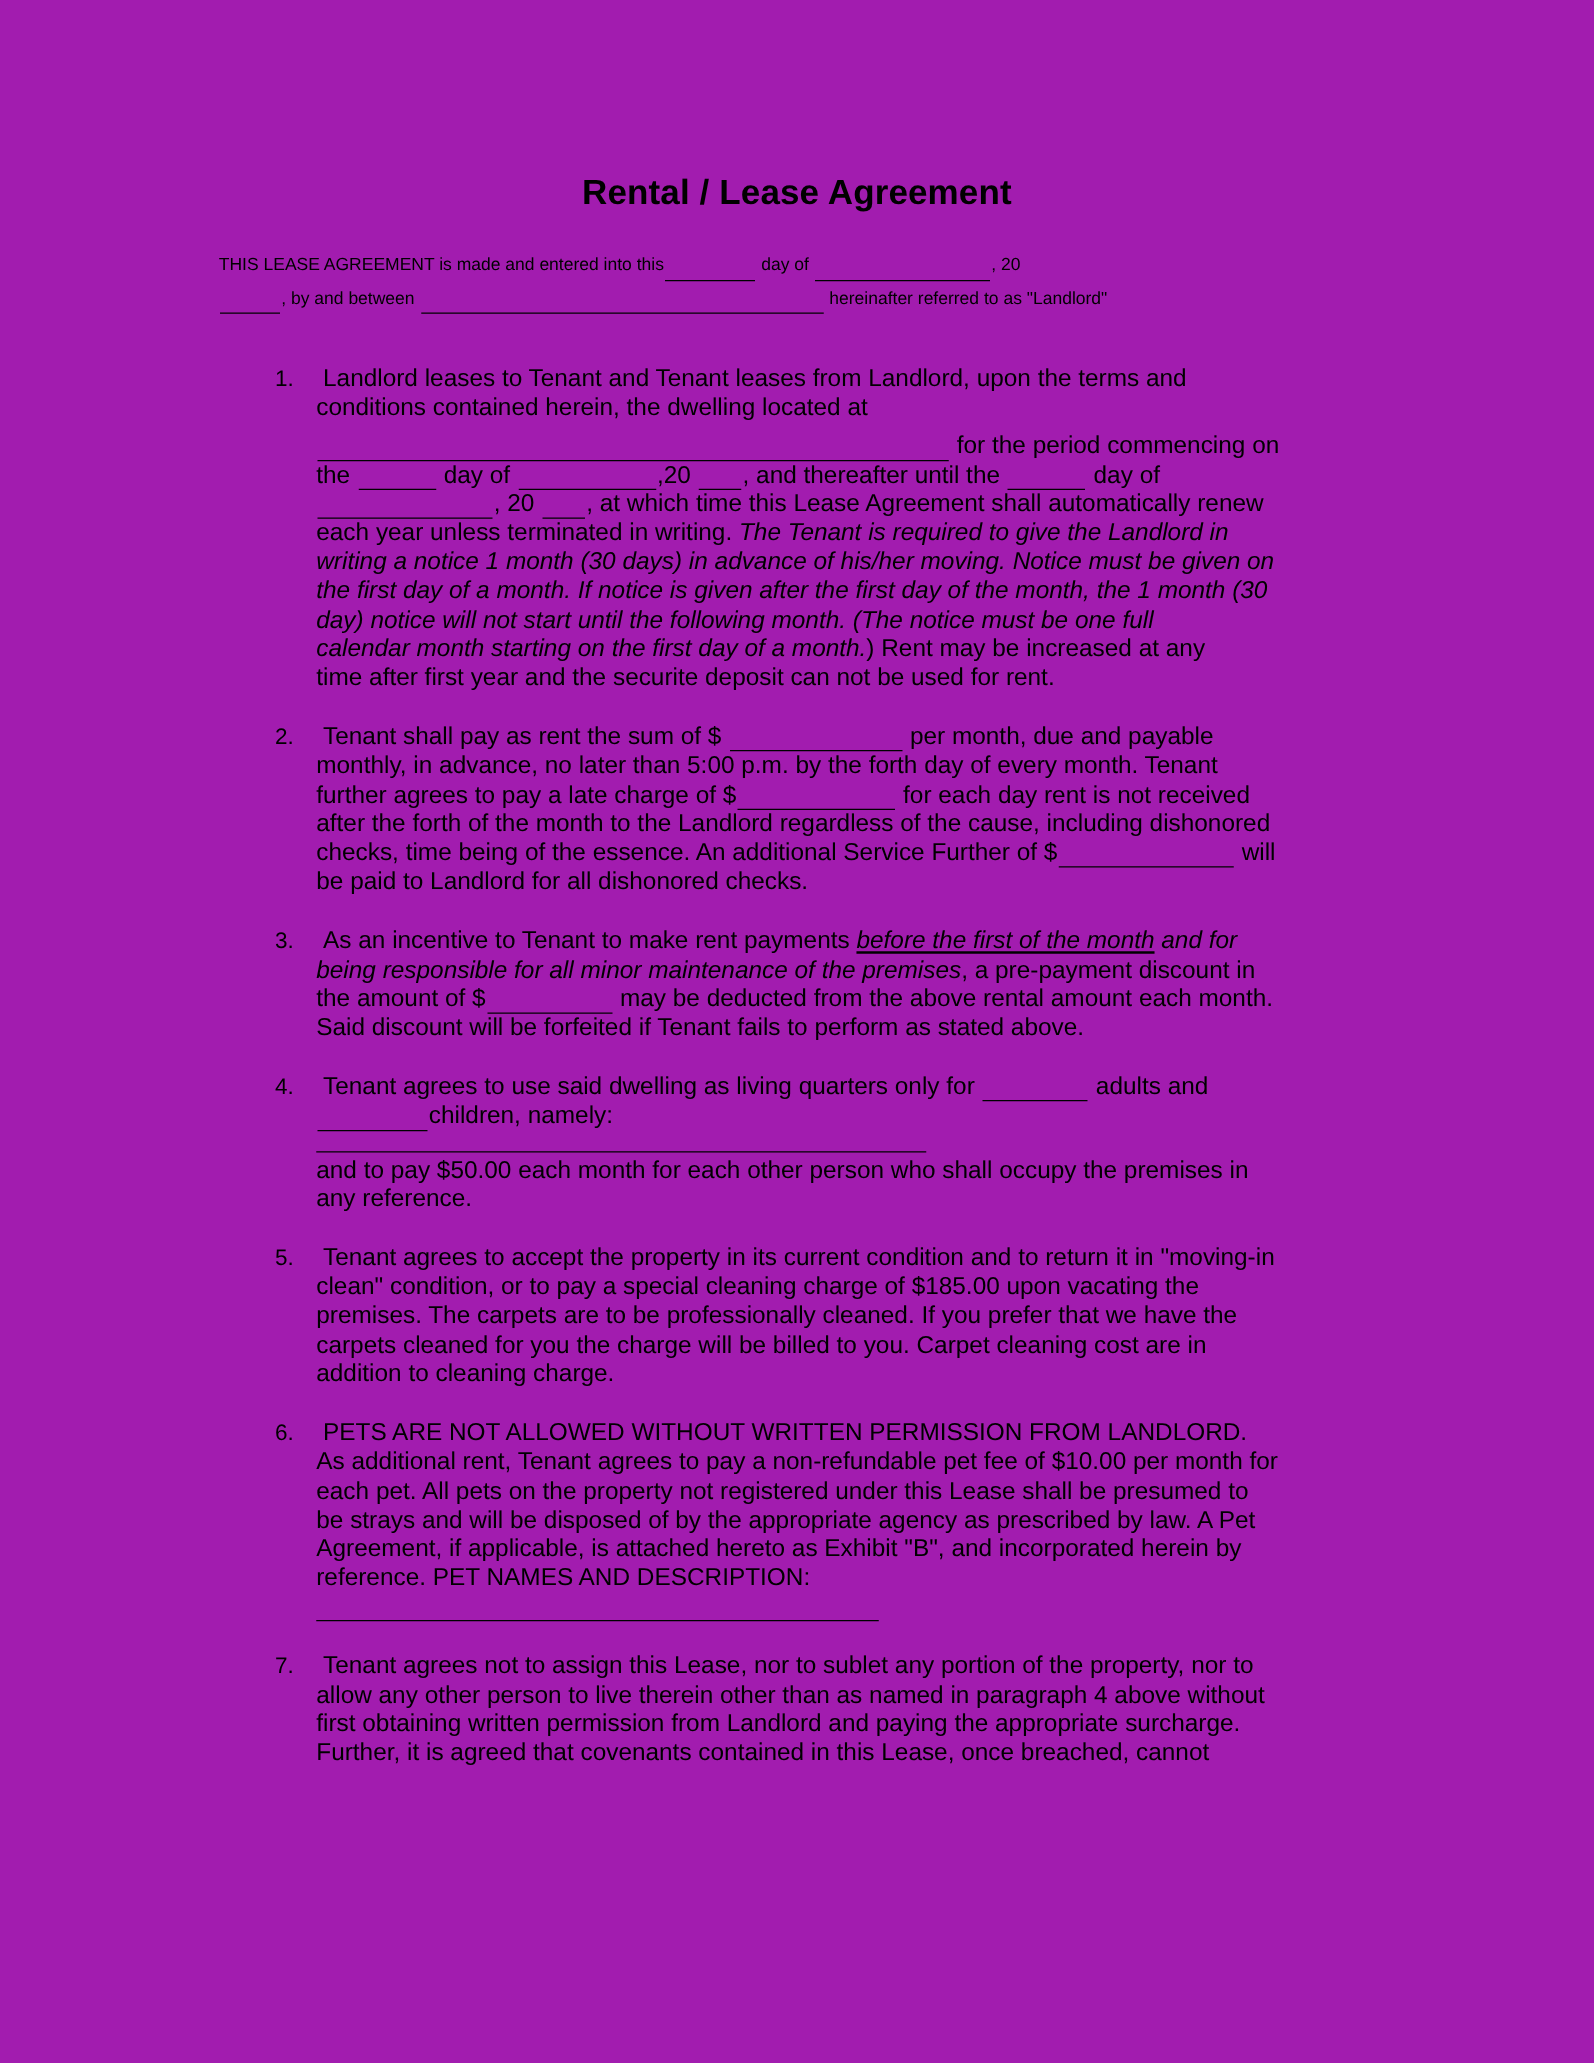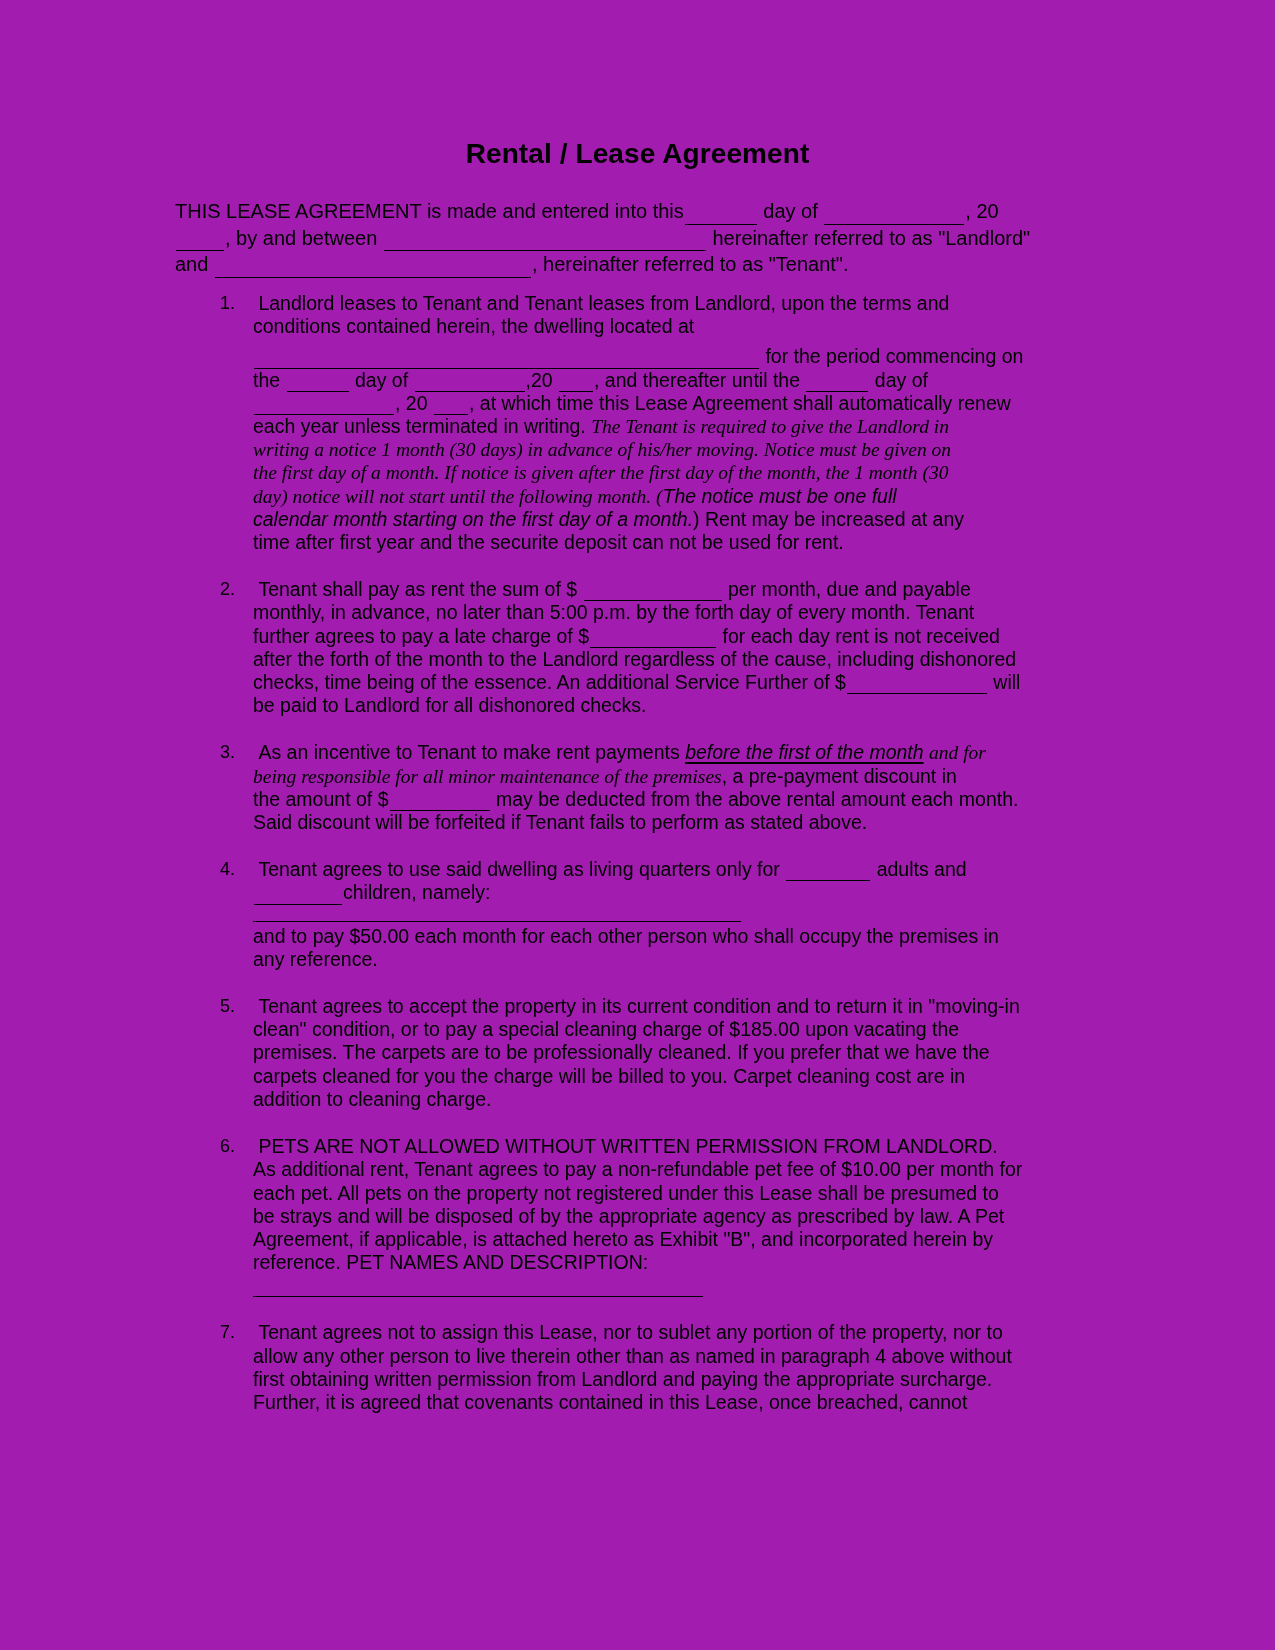--- a/index.html
+++ b/index.html
@@ -27,21 +27,21 @@
     text-align: center;
     font-size: 28px;
     font-weight: bold;
     letter-spacing: 0.1px;
   }
   .preamble {
     position: absolute;
     top: 198px;
     left: 175px;
     width: 860px;
-    font-size: 20px;
+    font-size: 14px;
     line-height: 26.5px;
   }
   .clauses {
     position: absolute;
     top: 292px;
     left: 175px;
     width: 860px;
     font-size: 19.5px;
     line-height: 23.2px;
   }
@@ -72,42 +72,41 @@
     vertical-align: bottom;
     height: 18px;
     margin: 0 1px;
   }
   .long-rule {
     display: block;
     border-bottom: 1.7px solid #000;
     height: 0;
     margin: 9px 0 2px 0;
   }
-  i, .ital { font-style: italic; font-family: Liberation Serif, serif; }
+  i, .ital { font-style: italic; }
   b, .bold { font-weight: normal; }
   .bi { font-weight: normal; font-style: italic; }
   .biu {
     font-weight: normal;
     font-style: italic;
     text-decoration: underline;
     text-decoration-thickness: 2px;
     text-underline-offset: 2.5px;
   }
 </style>
 </head>
 <body>
 
 <div class="page">
 
   <div class="doc-title">Rental / Lease Agreement</div>
 
   <div class="preamble">
     <span class="line-row"><span>THIS LEASE AGREEMENT is made and entered into this</span><span class="blank" style="width:72px"></span> <span>day of</span> <span class="blank" style="width:140px"></span><span>, 20</span></span>
     <span class="line-row"><span class="blank" style="width:48px"></span><span>, by and between</span> <span class="blank" style="width:322px"></span> <span>hereinafter referred to as "Landlord"</span></span>
-    <span class="line-row"><span>and</span> <span class="blank" style="width:316px"></span><span>, hereinafter referred to as "Tenant".</span></span>
   </div>
 
   <div class="clauses">
 
     <div class="clause" style="margin-bottom:24px">
       <span class="num">1.</span>
       <span class="body">
         <span class="line-row">&nbsp;<span>Landlord leases to Tenant and Tenant leases from Landlord, upon the terms and</span></span>
         <span class="line-row"><span>conditions contained herein, the dwelling located at</span></span>
         <span class="line-row" style="margin-top:7px"><span class="blank" style="width:505px"></span> <span>for the period commencing on</span></span>

